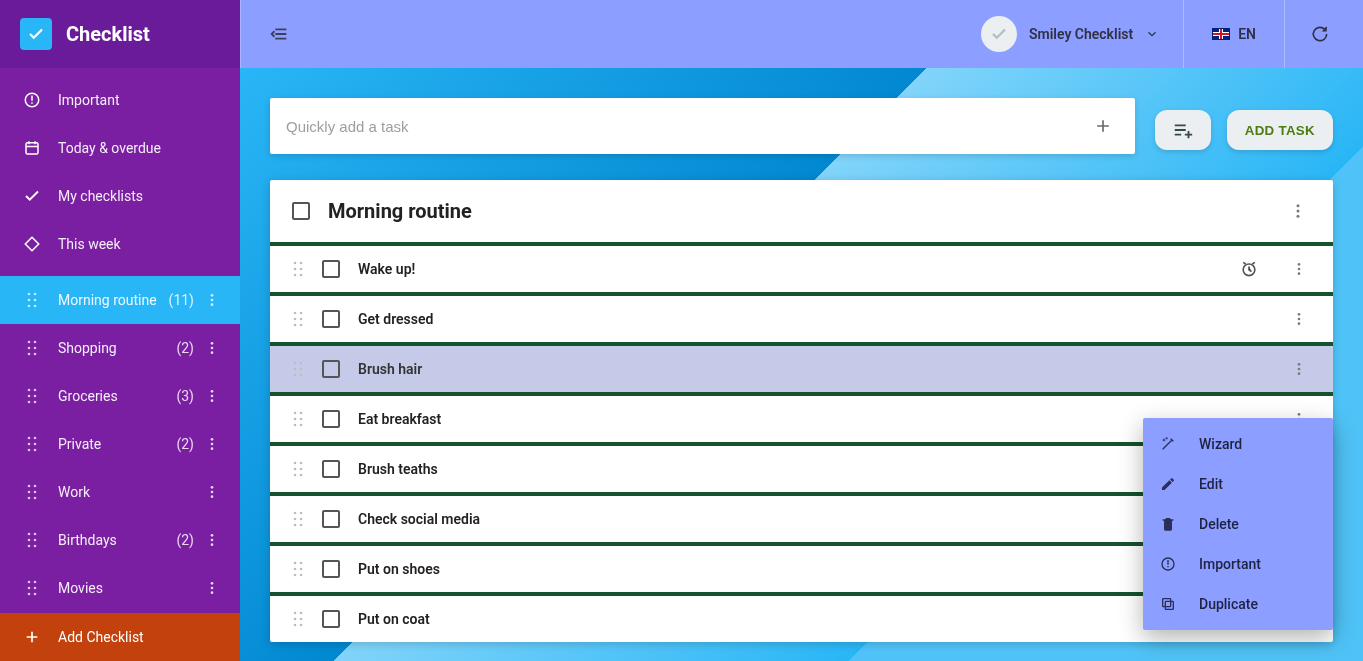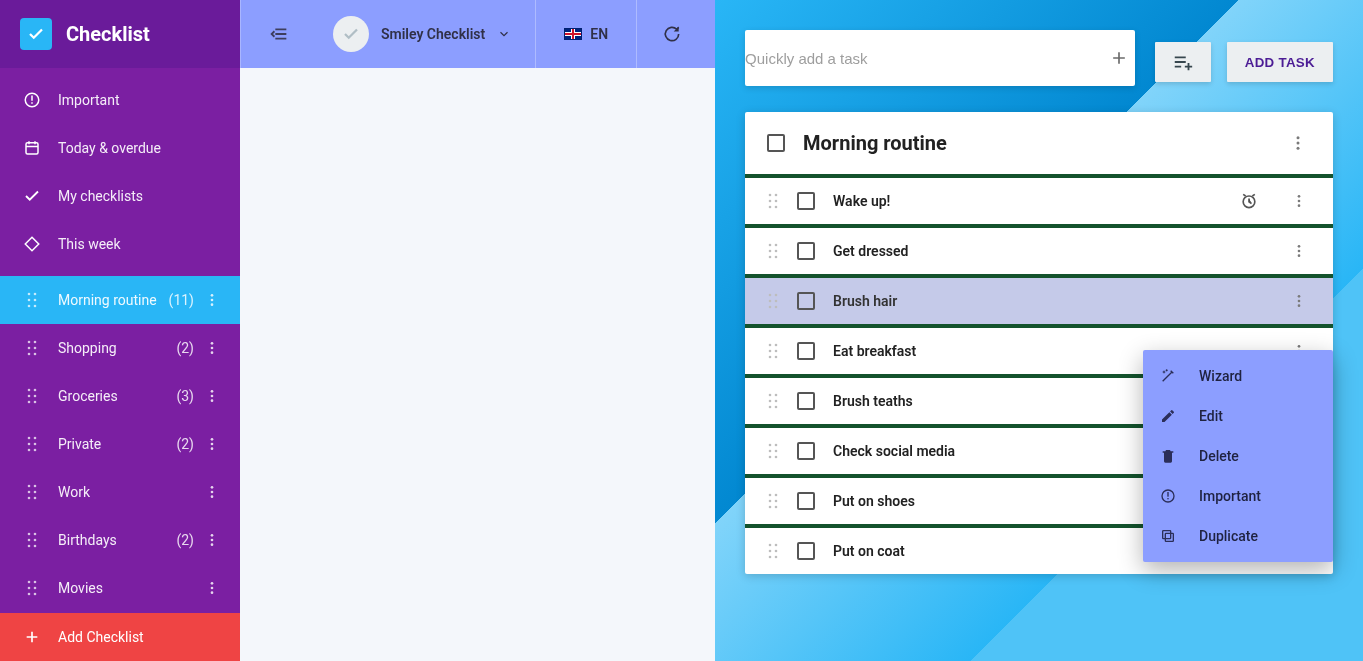--- a/index.html
+++ b/index.html
@@ -27,27 +27,27 @@
     color: rgba(255,255,255,0.92); cursor: pointer; font-size: 14px;
   }
   .nav-item .icon-slot { width: 24px; display: flex; align-items: center; justify-content: center; margin-right: 14px; }
   .nav-item .label { flex: 1; }
   .nav-item .count { margin-right: 10px; opacity: .9; }
   .nav-item .menu-dots { opacity: .9; }
   .nav-item.active { background: #29B6F6; }
   .nav-item.child .icon-slot svg { opacity: .85; }
 
   .add-checklist {
-    margin-top: auto; height: 48px; background: #ef4444; display: flex;
+    margin-top: auto; height: 48px; background: #c2410c; display: flex;
     align-items: center; padding: 0 20px; color: #fff; cursor: pointer;
   }
   .add-checklist .icon-slot { width: 24px; margin-right: 14px; display:flex; align-items:center; justify-content:center;}
 
   
-  .main { flex: 1 1 auto; display: flex; flex-direction: row; height: 100vh; position: relative; overflow: hidden;}
+  .main { flex: 1 1 auto; display: flex; flex-direction: column; height: 100vh; position: relative; overflow: hidden;}
   .topbar {
     height: 68px; background: #8C9EFF; display: flex; align-items: center;
     padding: 0 18px; color: #4a4a6a; gap: 10px;
     border-left: 1px solid rgba(255,255,255,0.25);
   }
   .topbar .collapse-btn {
     width: 40px; height: 40px; display:flex; align-items:center; justify-content:center;
     cursor:pointer; color:#3E3E5E;
   }
   .topbar-spacer { flex: 1; }
@@ -75,30 +75,30 @@
   .content-area {
     flex:1; position:relative; overflow:auto;
     background: linear-gradient(135deg,#29B6F6 0%, #0288d1 40%, #81D4FA 40%, #29B6F6 70%, #4fc3f7 70%);
     padding: 30px 30px 40px 30px;
   }
 
   
   .quick-row { display:flex; gap:20px; align-items:stretch; margin-bottom: 26px; }
   .quick-add {
     flex:1; background:#fff; border-radius:2px; display:flex; align-items:center;
-    padding: 0 0; height:56px; box-shadow:0 2px 6px rgba(0,0,0,0.15);
+    padding: 0 16px; height:56px; box-shadow:0 2px 6px rgba(0,0,0,0.15);
   }
   .quick-add input {
     flex:1; border:none; outline:none; font-size:15px; color:#333; background:transparent;
   }
   .quick-add input::placeholder { color:#9e9e9e; }
   .quick-add .plus { color:#6b6b6b; cursor:pointer; padding:6px;}
   .btn {
-    background:#ECEFF1; border:none; border-radius:1px; height:40px; padding:0 18px;
-    display:flex; align-items:center; justify-content:center; font-weight:700; color:#4c1d95;
+    background:#ECEFF1; border:none; border-radius:12px; height:40px; padding:0 18px;
+    display:flex; align-items:center; justify-content:center; font-weight:700; color:#4d7c0f;
     cursor:pointer; box-shadow:0 2px 5px rgba(0,0,0,0.15); letter-spacing:.3px;
   }
   .btn.icon-only { width:56px; padding:0; }
   .btn.add-task { background:#ECEFF1; }
   .btn-wrap { display:flex; gap:16px; align-items:center; }
   .btn, .quick-add { align-self:center; }
   .btn { height:40px; }
   .btn-wrap .btn { height:40px; }
   .btn-wrap { margin-top:8px; }
   .btn-wrap .btn { margin-top:0;}

